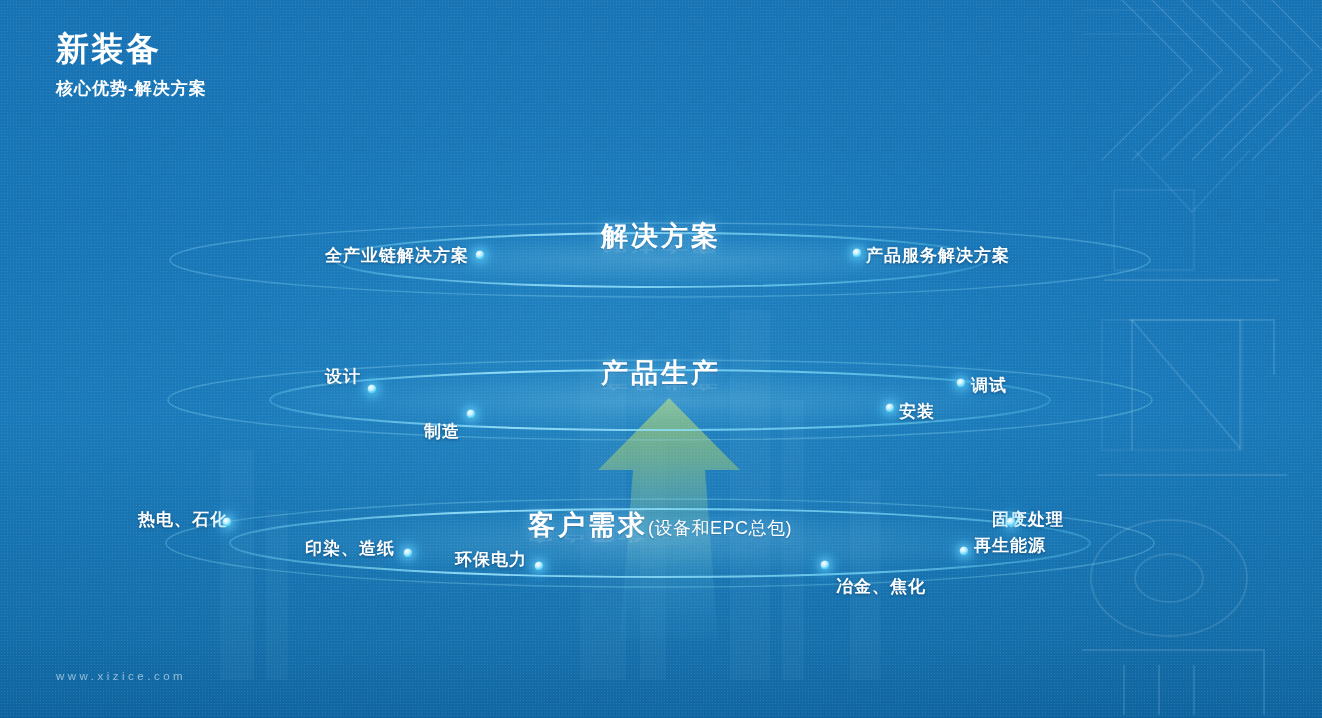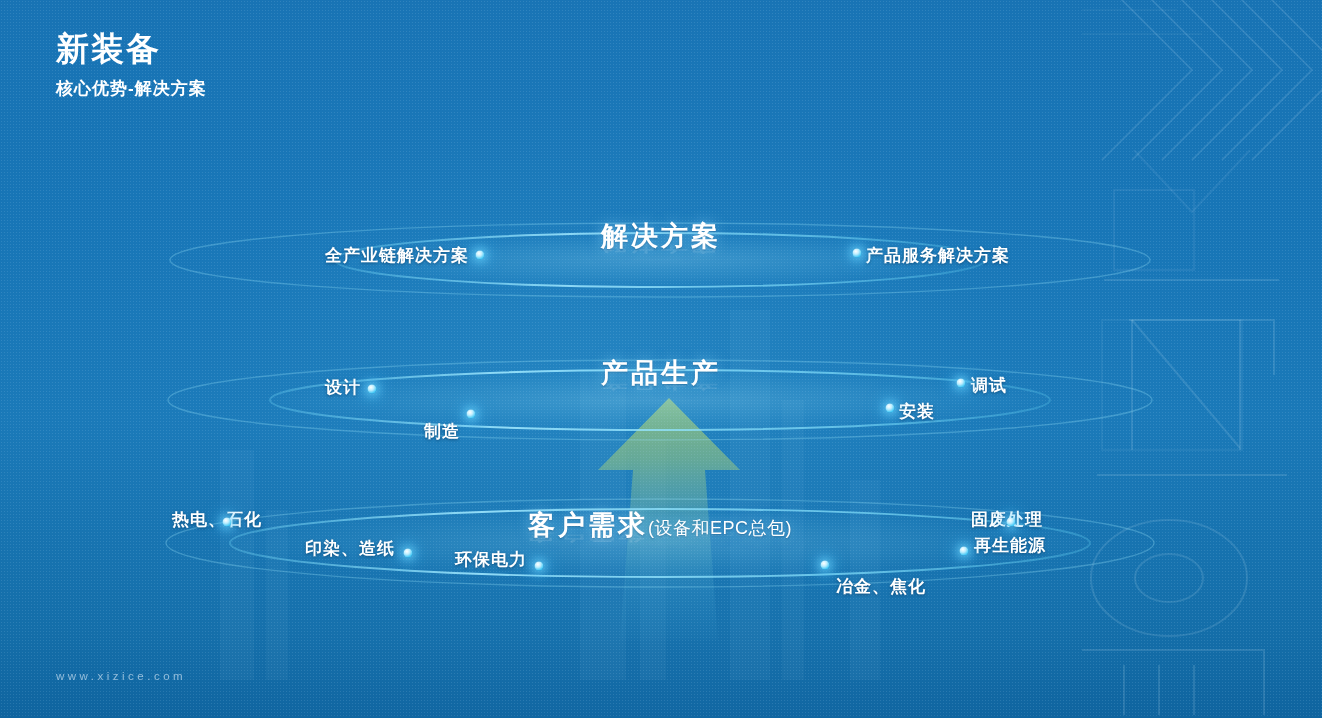--- a/index.html
+++ b/index.html
@@ -235,21 +235,21 @@
       <ellipse cx="500" cy="55" rx="492" ry="40" fill="none" stroke="rgba(150,225,250,0.30)" stroke-width="1.4"></ellipse>
       <ellipse cx="500" cy="55" rx="390" ry="30" fill="url(#fill2)" stroke="url(#stroke2)" stroke-width="1.9"></ellipse>
     </svg>
   </div>
 
   <div class="ring-title" style="left:571px;top:355px;width:180px;">
     <span class="big">产品生产</span>
     <span class="big reflect">产品生产</span>
   </div>
 
-  <div class="node-label r" style="left:361px;top:387px;">设计</div>
+  <div class="node-label r" style="left:361px;top:376px;">设计</div>
   <div class="dot" style="left:372px;top:389px;"></div>
 
   <div class="node-label r" style="left:460px;top:411px;margin-top:20px;">制造</div>
   <div class="dot" style="left:471px;top:414px;"></div>
 
   <div class="node-label l" style="left:899px;top:411px;">安装</div>
   <div class="dot" style="left:890px;top:408px;"></div>
 
   <div class="node-label l" style="left:971px;top:385px;text-align:right;">调试</div>
   <div class="dot" style="left:961px;top:383px;"></div>
@@ -276,33 +276,33 @@
 
   <div class="ring-title" style="left:470px;top:507px;width:380px;">
     <span>
       <span class="big">客户需求</span><span class="small">(设备和EPC总包)</span>
     </span>
     <span class="reflect">
       <span class="big">客户需求</span><span class="small">(设备和EPC总包)</span>
     </span>
   </div>
 
-  <div class="node-label r" style="left:228px;top:519px;margin-left:34px;">热电、石化</div>
+  <div class="node-label r" style="left:228px;top:519px;">热电、石化</div>
   <div class="dot" style="left:227px;top:522px;"></div>
 
   <div class="node-label r" style="left:395px;top:548px;">印染、造纸</div>
   <div class="dot" style="left:408px;top:553px;"></div>
 
   <div class="node-label r" style="left:527px;top:559px;">环保电力</div>
   <div class="dot" style="left:539px;top:566px;"></div>
 
   <div class="node-label l" style="left:836px;top:586px;text-align:center;">冶金、焦化</div>
   <div class="dot" style="left:825px;top:565px;"></div>
 
   <div class="node-label l" style="left:974px;top:545px;">再生能源</div>
   <div class="dot" style="left:964px;top:551px;"></div>
 
-  <div class="node-label l" style="left:971px;top:519px;">固废处理</div>
+  <div class="node-label l" style="left:992px;top:519px;">固废处理</div>
   <div class="dot" style="left:1011px;top:522px;"></div>
 
   <div class="footer">www.xizice.com</div>
 
 </div>
 
 </body></html>

